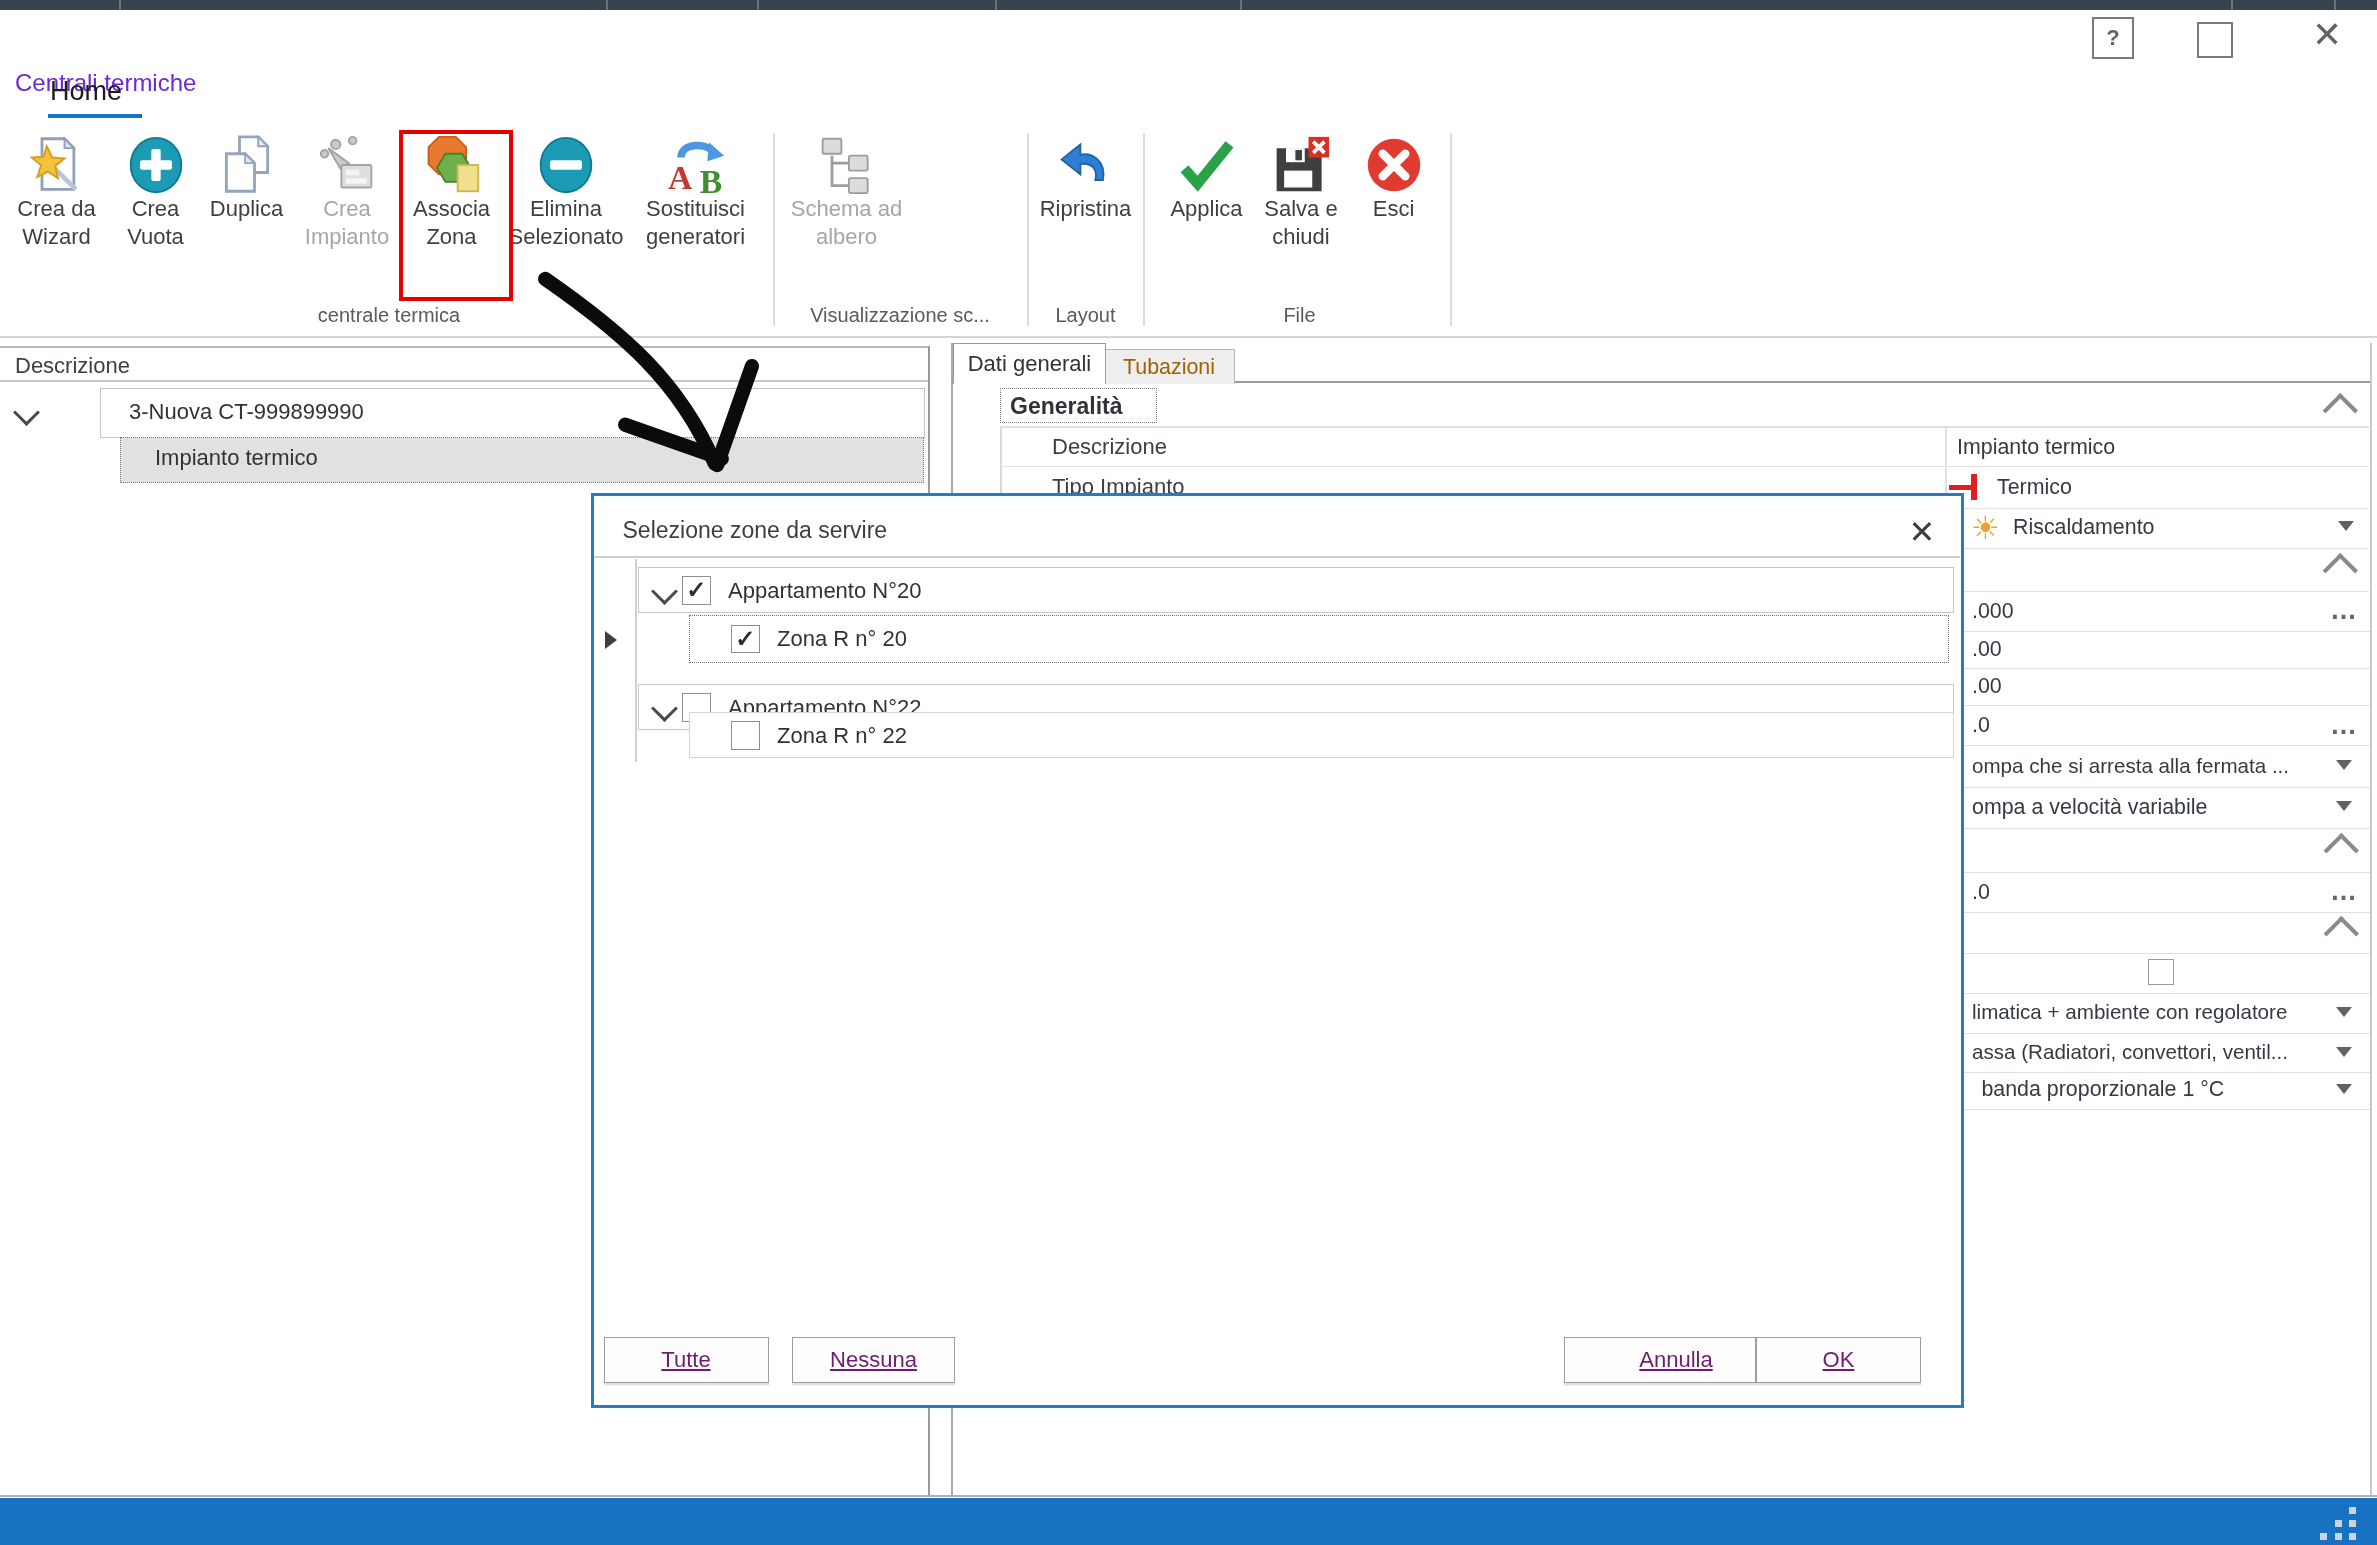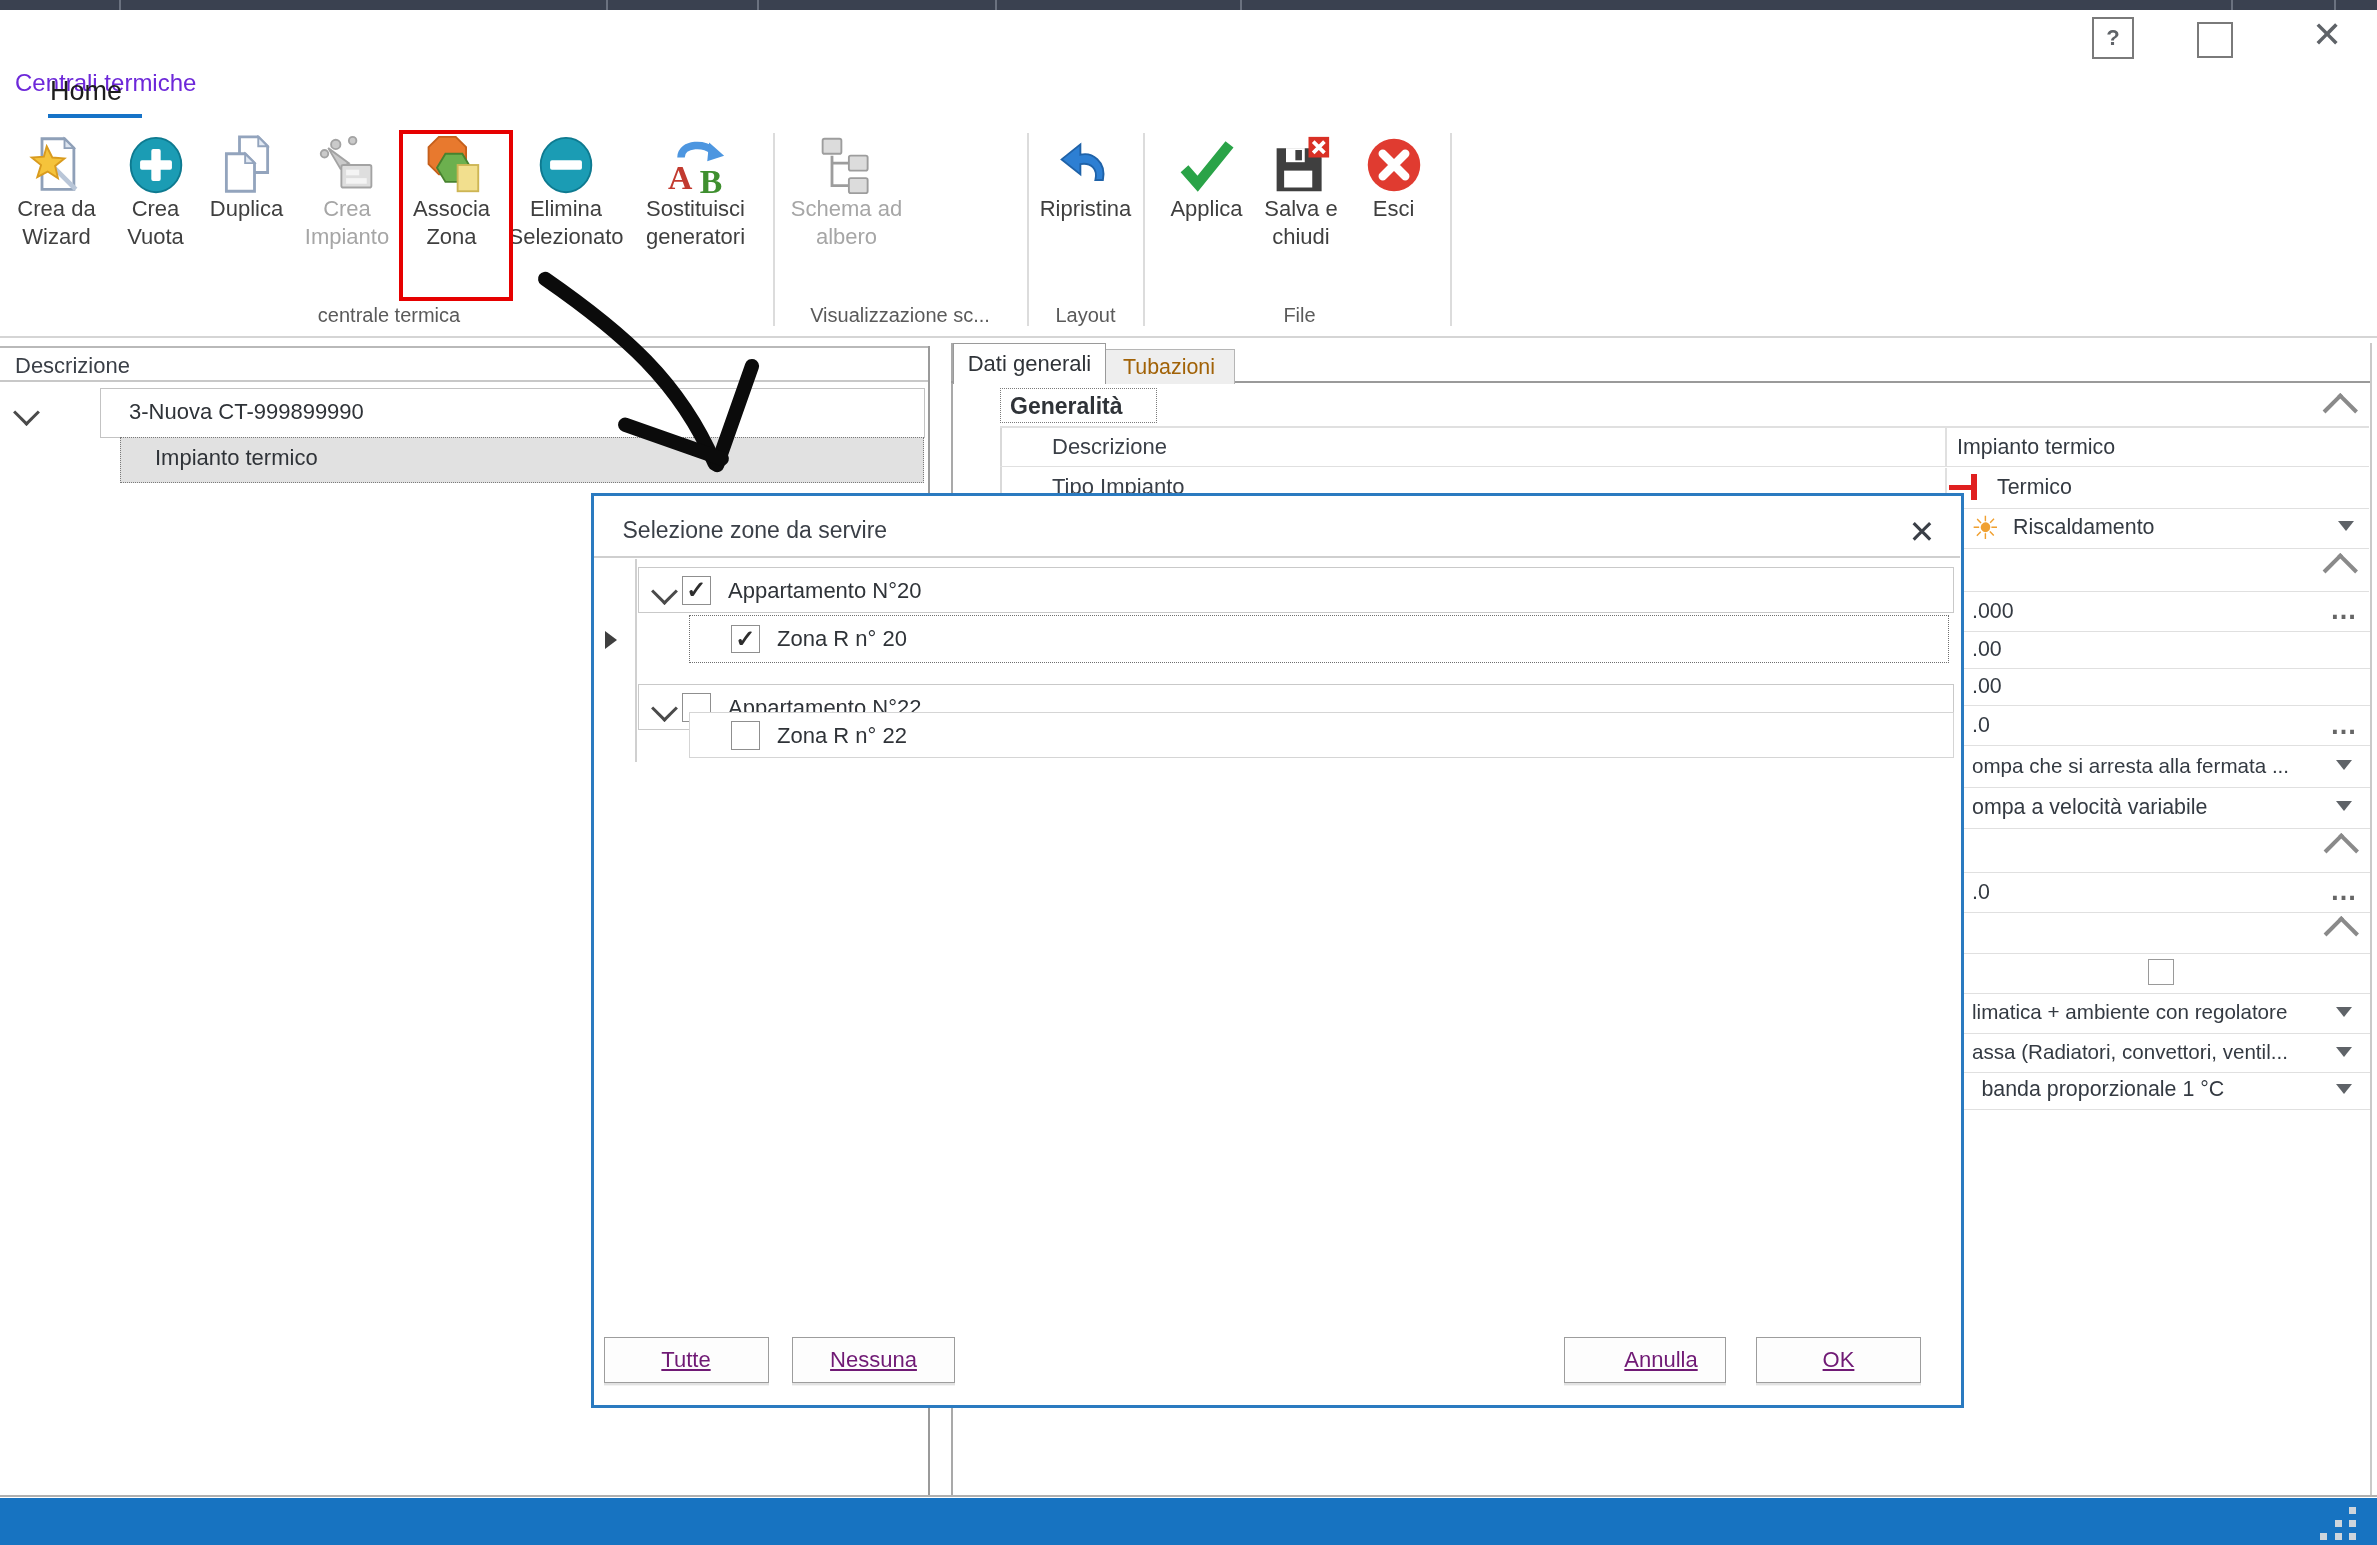--- a/index.html
+++ b/index.html
@@ -401,21 +401,21 @@
       <div class="cb" style="left:41px;top:8px;"></div>
       <div class="titem-label" style="left:87px;top:9.5px;">Zona R n° 22</div>
     </div>
 
     <div class="dlg-btn" style="left:9.5px;top:841px;width:165px;">
         <span>Tutte</span>
       </div>
     <div class="dlg-btn" style="left:198px;top:841px;width:163px;">
         <span>Nessuna</span>
       </div>
-    <div class="dlg-btn" style="left:970px;top:841px;width:162px;padding-left:32px;">
+    <div class="dlg-btn" style="left:970px;top:841px;width:192px;padding-left:32px;">
         <span>Annulla</span>
       </div>
     <div class="dlg-btn" style="left:1162px;top:841px;width:165px;">
         <span>OK</span>
       </div>
   </div>
 
   <svg class="arrow-svg" width="2377" height="1545" viewBox="0 0 3000 1950">
     <path d="M 688 352 C 786 420 858 482 902 585" fill="none" stroke="#0b0b0b" stroke-width="18" stroke-linecap="round"></path>
     <path d="M 949 462 L 905 587" fill="none" stroke="#0b0b0b" stroke-width="18" stroke-linecap="round"></path>

